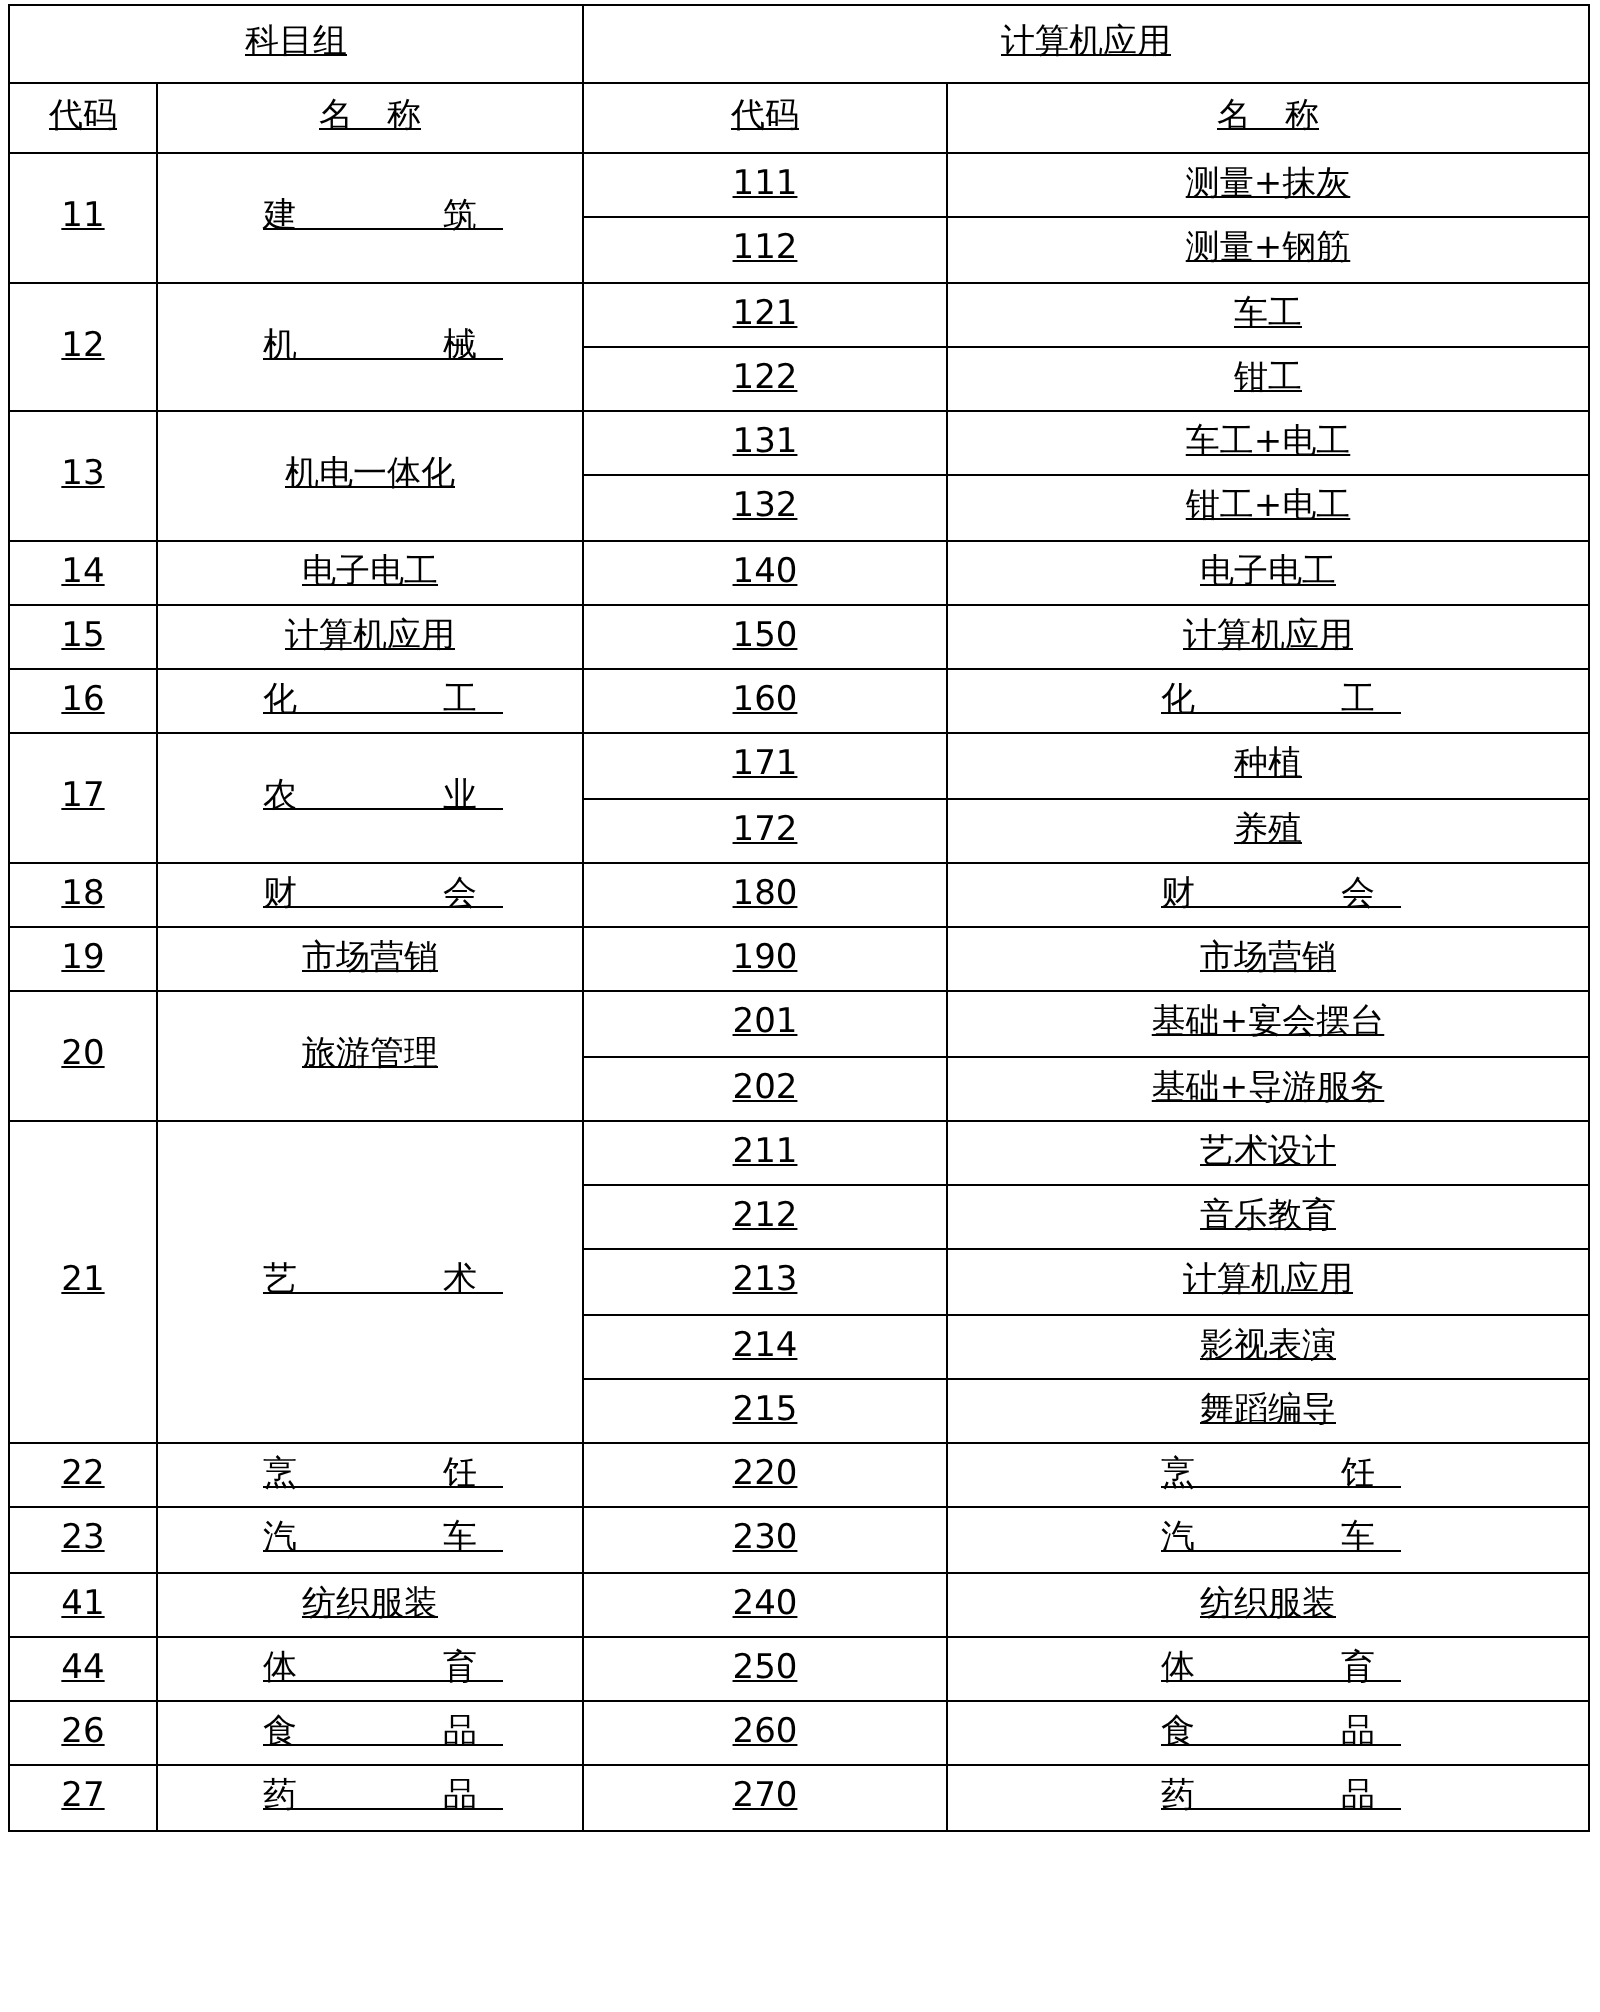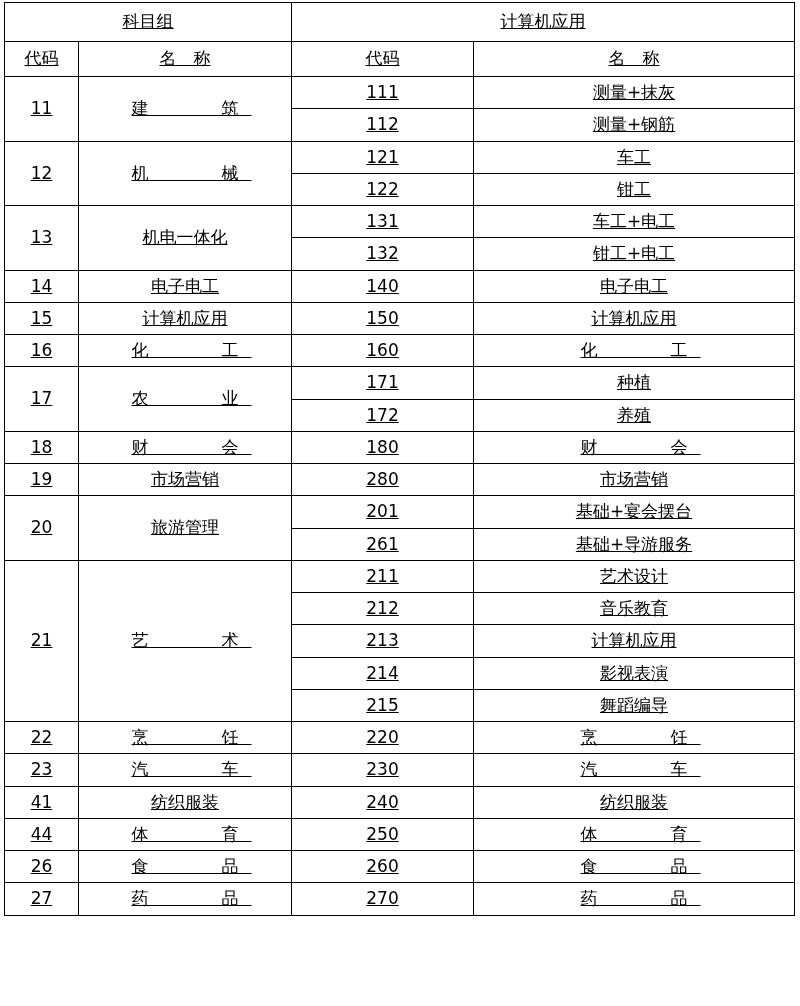--- a/index.html
+++ b/index.html
@@ -145,31 +145,31 @@
         </tr>
         <tr>
           <td class="code">18</td>
           <td class="name"><span class="sp2">财　　会</span></td>
           <td class="code">180</td>
           <td class="name"><span class="sp2">财　　会</span></td>
         </tr>
         <tr>
           <td class="code">19</td>
           <td class="name">市场营销</td>
-          <td class="code">280</td>
+          <td class="code">190</td>
           <td class="name">市场营销</td>
         </tr>
         <tr>
           <td class="code" rowspan="2">20</td>
           <td class="name" rowspan="2">旅游管理</td>
           <td class="code">201</td>
           <td class="name">基础+宴会摆台</td>
         </tr>
         <tr>
-          <td class="code">261</td>
+          <td class="code">202</td>
           <td class="name">基础+导游服务</td>
         </tr>
         <tr>
           <td class="code" rowspan="5">21</td>
           <td class="name" rowspan="5"><span class="sp2">艺　　术</span></td>
           <td class="code">211</td>
           <td class="name">艺术设计</td>
         </tr>
         <tr>
           <td class="code">212</td>

